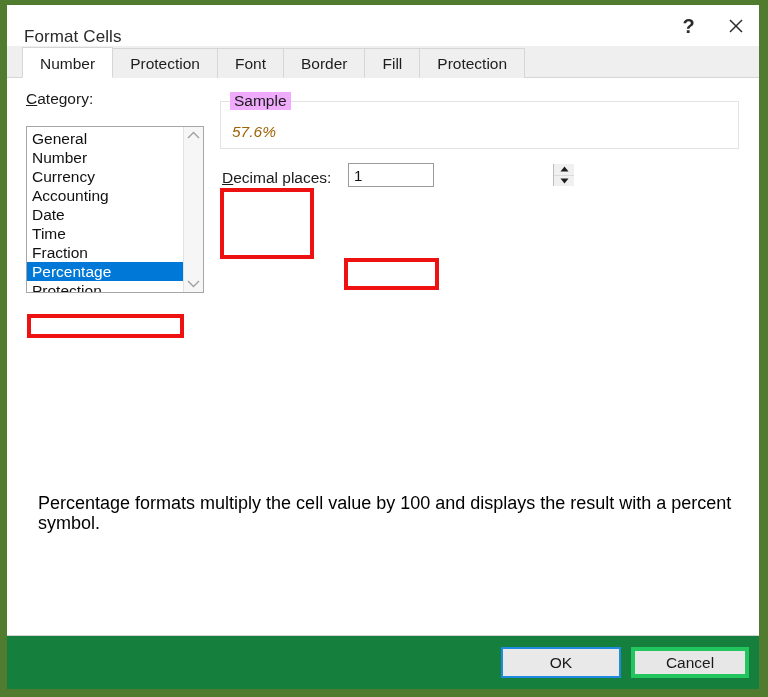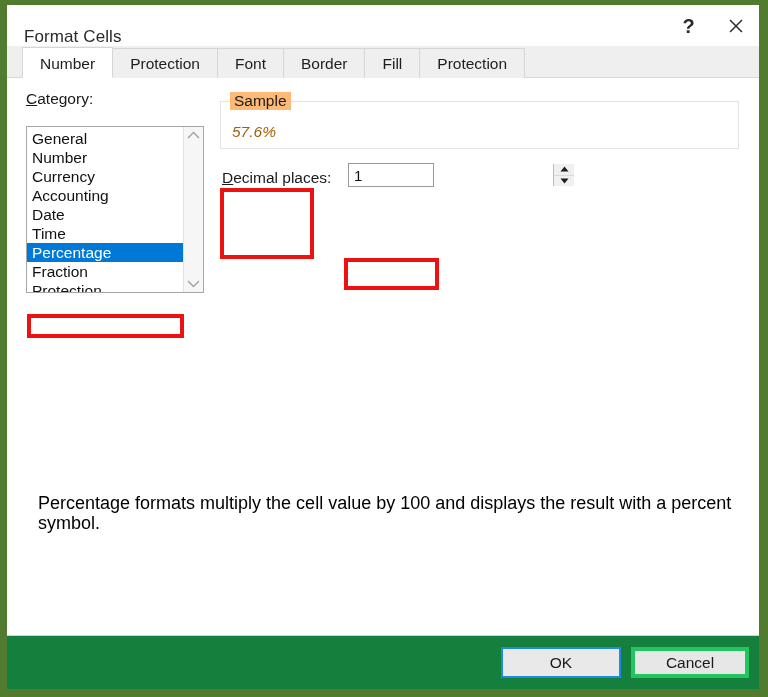--- a/index.html
+++ b/index.html
@@ -176,21 +176,21 @@
     top: 23px;
     width: 519px;
     height: 48px;
     border: 1px solid #e3e3e3;
     box-sizing: border-box;
   }
   #sample-legend {
     position: absolute;
     left: 222px;
     top: 14px;
-    background: #fdba74;
+    background: #f0abfc;
     padding: 0 4px;
     font-size: 15.5px;
     color: #1a1a1a;
   }
   #sample-value {
     position: absolute;
     left: 224px;
     top: 45px;
     font-size: 15.5px;
     color: #a16207;
@@ -335,22 +335,22 @@
     <div class="lbl" id="category-label"><u>C</u>ategory:</div>
 
     <div id="category-listbox">
       <div class="cat-items">
         <div class="cat-item">General</div>
         <div class="cat-item">Number</div>
         <div class="cat-item">Currency</div>
         <div class="cat-item">Accounting</div>
         <div class="cat-item">Date</div>
         <div class="cat-item">Time</div>
+        <div class="cat-item">Fraction</div>
         <div class="cat-item selected">Percentage</div>
-        <div class="cat-item">Fraction</div>
         <div class="cat-item">Protection</div>
 
       </div>
       <div class="cat-scrollbar">
         <svg class="sb-arrow" width="13" height="9" viewBox="0 0 13 9">
           <polyline points="1,7 6.5,1.5 12,7" fill="none" stroke="#5a5a5a" stroke-width="1.4"></polyline>
         </svg>
         <svg class="sb-arrow" width="13" height="9" viewBox="0 0 13 9">
           <polyline points="1,2 6.5,7.5 12,2" fill="none" stroke="#5a5a5a" stroke-width="1.4"></polyline>
         </svg>

